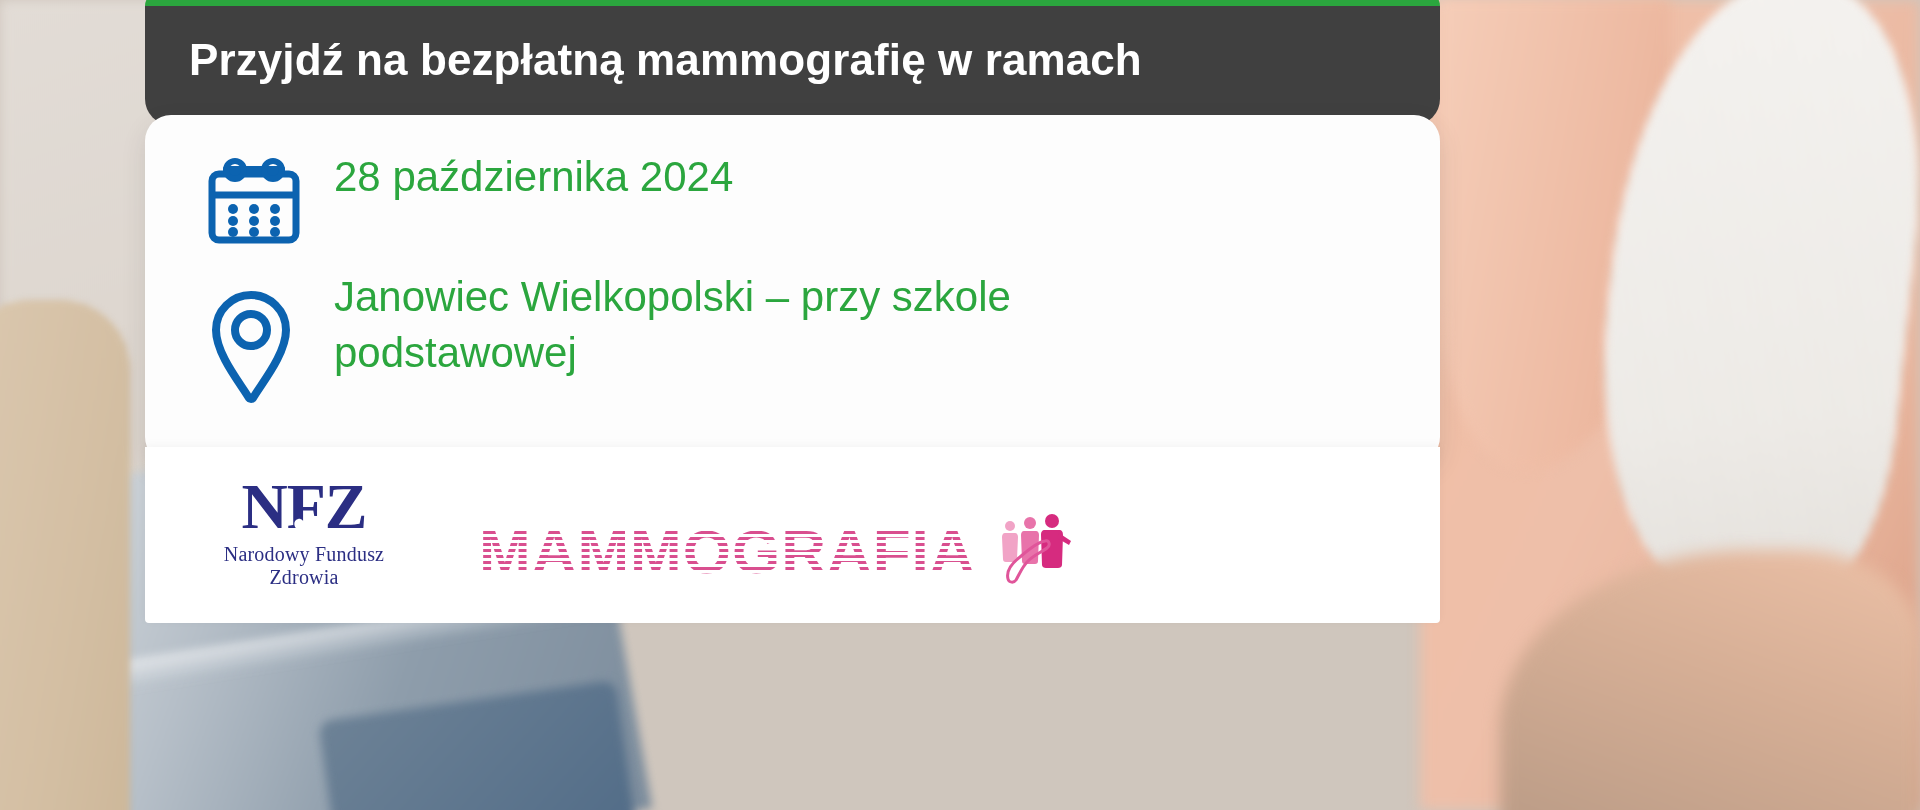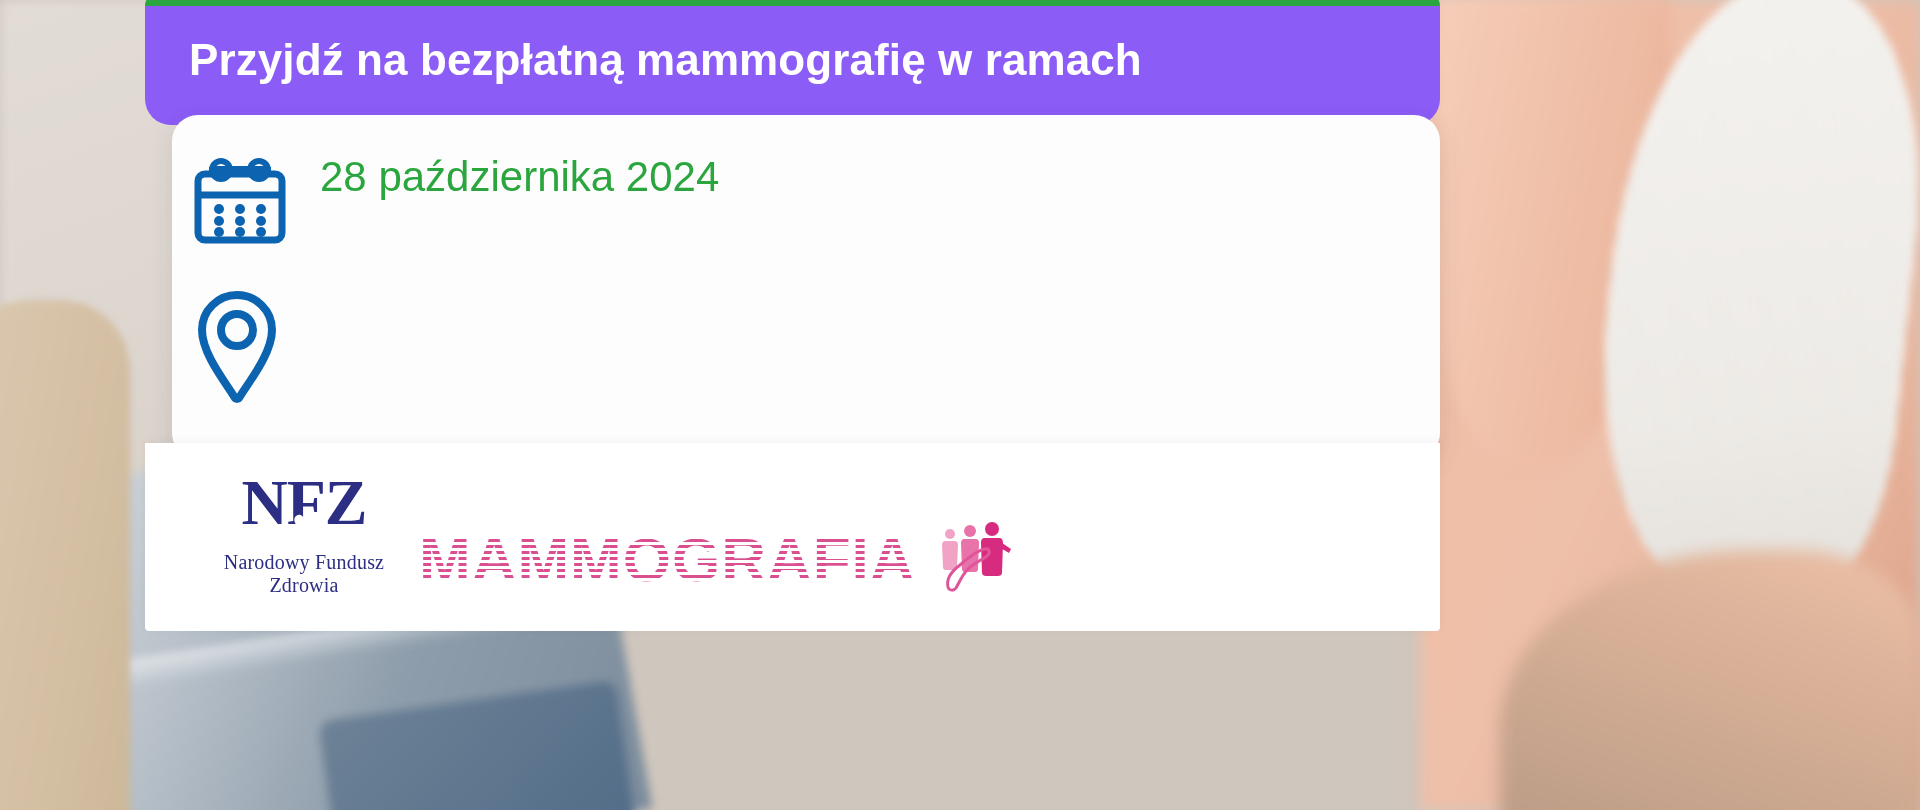--- a/index.html
+++ b/index.html
@@ -75,58 +75,57 @@
   
   #card {
     position:absolute; left:145px; top:-8px; width:1295px;
     z-index:5;
   }
   .green-bar{
     height:14px; background:#2BA63E;
     border-radius:16px 16px 0 0;
   }
   .blue-panel{
-    background:#8b5cf6;
+    background:#404040;
     border-radius:0 0 26px 26px;
     padding:26px 44px 38px 44px;
   }
   .headline{
     color:#ffffff; font-weight:bold; font-size:44px; line-height:1.26;
     letter-spacing:.1px;
   }
   .white-panel{
     position:relative;
     margin-top:-10px;
     background:#fdfdfd;
     border-radius:26px;
     box-shadow:0 10px 24px rgba(60,60,60,.13);
-    padding:34px 44px 40px 20px;
+    padding:34px 44px 40px 61px;
     min-height:300px;
-    margin-left:27px;
   }
   .info-grid{
     display:grid;
     grid-template-columns:128px 1fr;
     row-gap:4px;
     align-items:start;
   }
   .icon-cell{ display:flex; align-items:flex-start; justify-content:flex-start; padding-top:8px; }
   .text-cell{ color:#2BA63E; font-size:42px; line-height:1.32; font-weight:normal; }
   .text-cell.second{ padding-top:14px; }
   .text-cell.third{ padding-top:16px; }
   .icon-cell.pin{ padding-top:30px; }
 
   
   .logo-strip{
     position:relative;
     margin-top:-16px;
     background:#ffffff;
     border-radius:0 0 4px 4px;
     padding:28px 44px 34px 44px;
-    display:flex; align-items:flex-end; 
+    display:flex; align-items:flex-end; gap:60px;
     box-shadow:0 -2px 10px rgba(0,0,0,.04);
     min-height:150px;
   }
 
   
   .nfz{ width:230px; }
   .nfz-mark{
     position:relative;
     font-family:"Liberation Serif", serif;
     font-weight:bold;
@@ -136,21 +135,21 @@
     line-height:1;
     text-align:center;
   }
   .nfz-heart{
     position:absolute; left:50%; top:26%;
     width:30px; height:30px; transform:translateX(-52%);
     pointer-events:none;
   }
   .nfz-sub{
     font-family:"Liberation Serif", serif;
-    color:#2B2E83; font-size:20px; text-align:center; margin-top:16px;
+    color:#2B2E83; font-size:20px; text-align:center; margin-top:4px;
     letter-spacing:.2px;
   }
 
   
   .mammo{ display:flex; align-items:center; gap:14px;justify-content:space-between; }
   .mammo-word{
     position:relative;
     font-family:"Liberation Sans", sans-serif;
     font-weight:bold; font-size:62px; letter-spacing:1px;
     color:#e56aa0;
@@ -216,20 +215,24 @@
       <div class="text-cell">28 października 2024</div>
 
       <div class="icon-cell pin">
         <span>
           <svg width="90" height="130" viewBox="0 0 90 130" fill="none" aria-hidden="true">
             <path d="M45 10c19.3 0 35 15.7 35 35 0 24-24.5 53.5-33 68a2.4 2.4 0 0 1-4 0C34.5 98.5 10 69 10 45c0-19.3 15.7-35 35-35z" stroke="#0C63B0" stroke-width="8" stroke-linejoin="round"></path>
             <circle cx="45" cy="45" r="16" stroke="#0C63B0" stroke-width="8"></circle>
           </svg>
         </span>
       </div>
+      <div class="text-cell second">
+        <div>Janowiec Wielkopolski – przy szkole</div>
+        <div>podstawowej</div>
+      </div>
 
       <div></div>
 
     </div>
   </div>
 
   <div class="logo-strip">
 
     <div class="nfz">
       <div class="nfz-mark">

